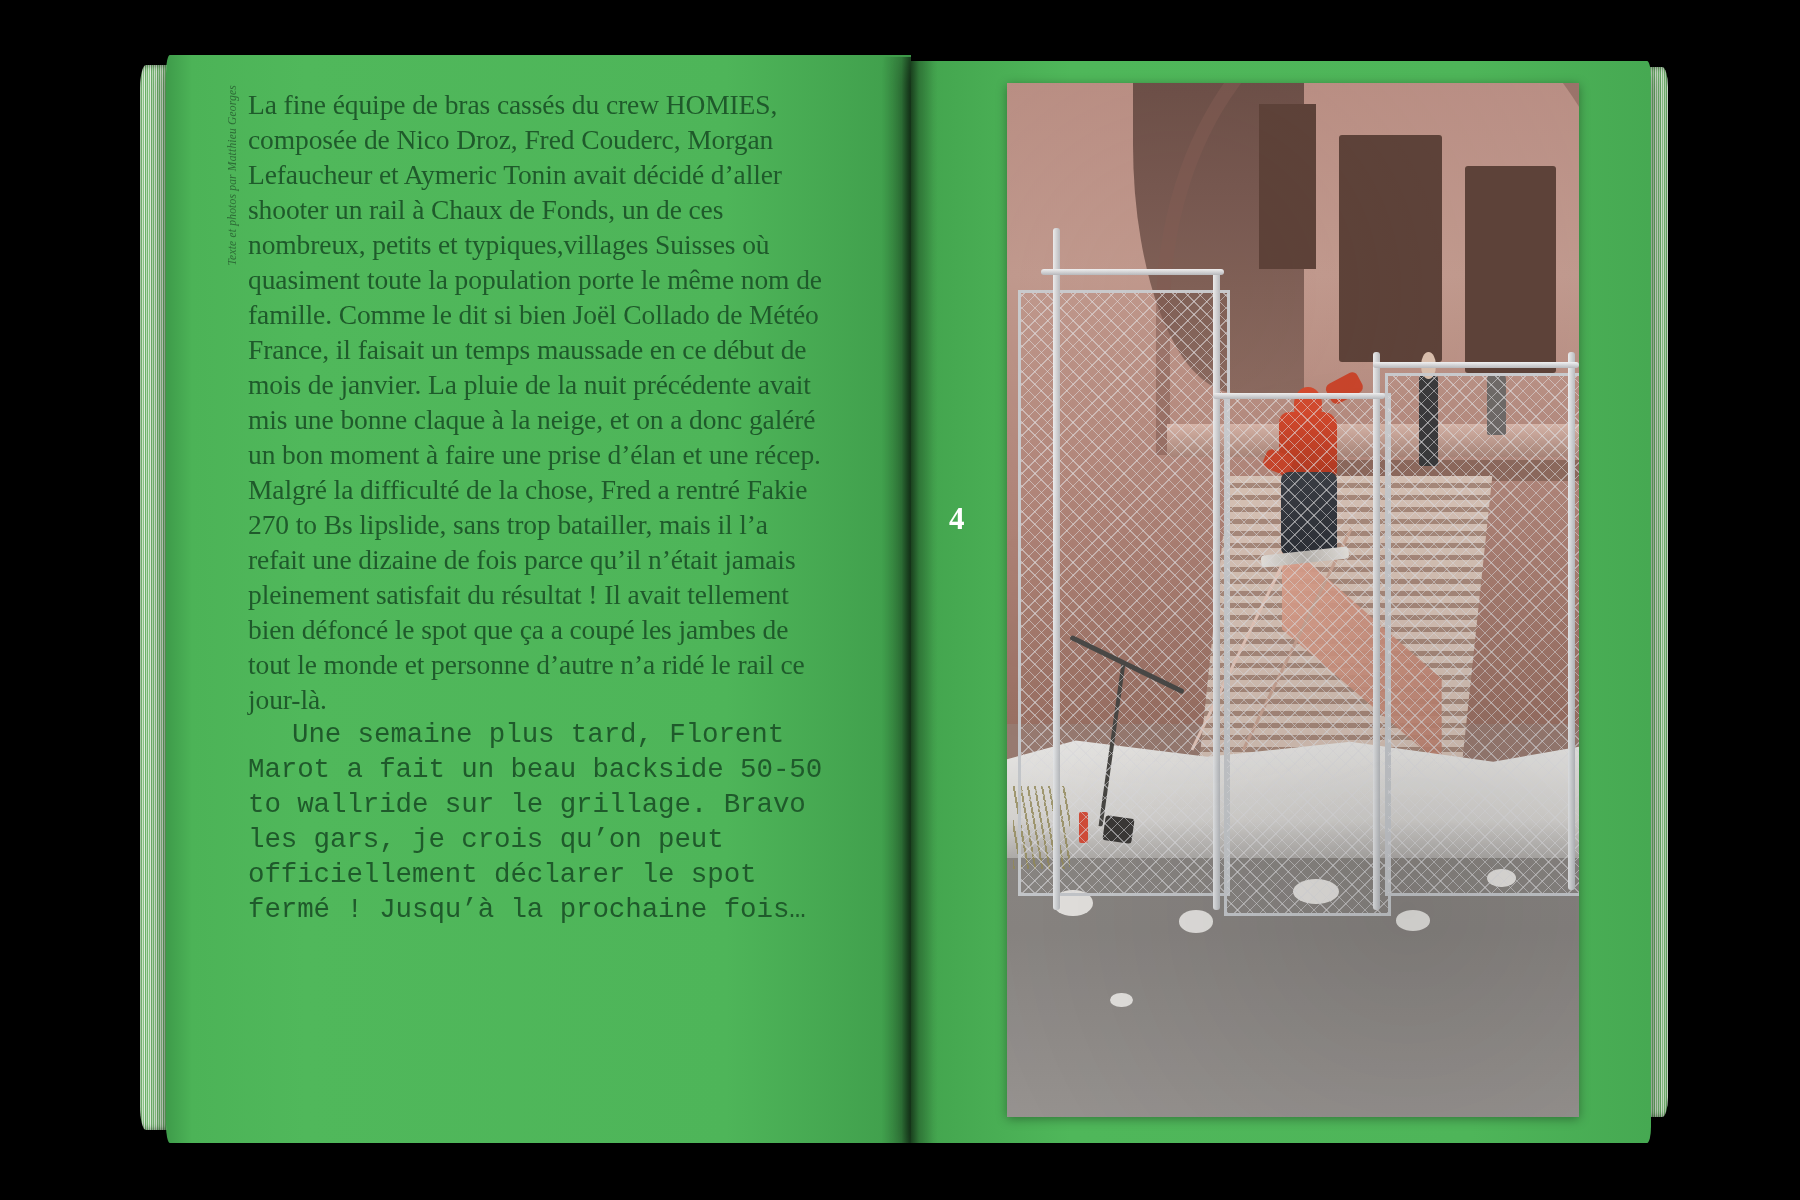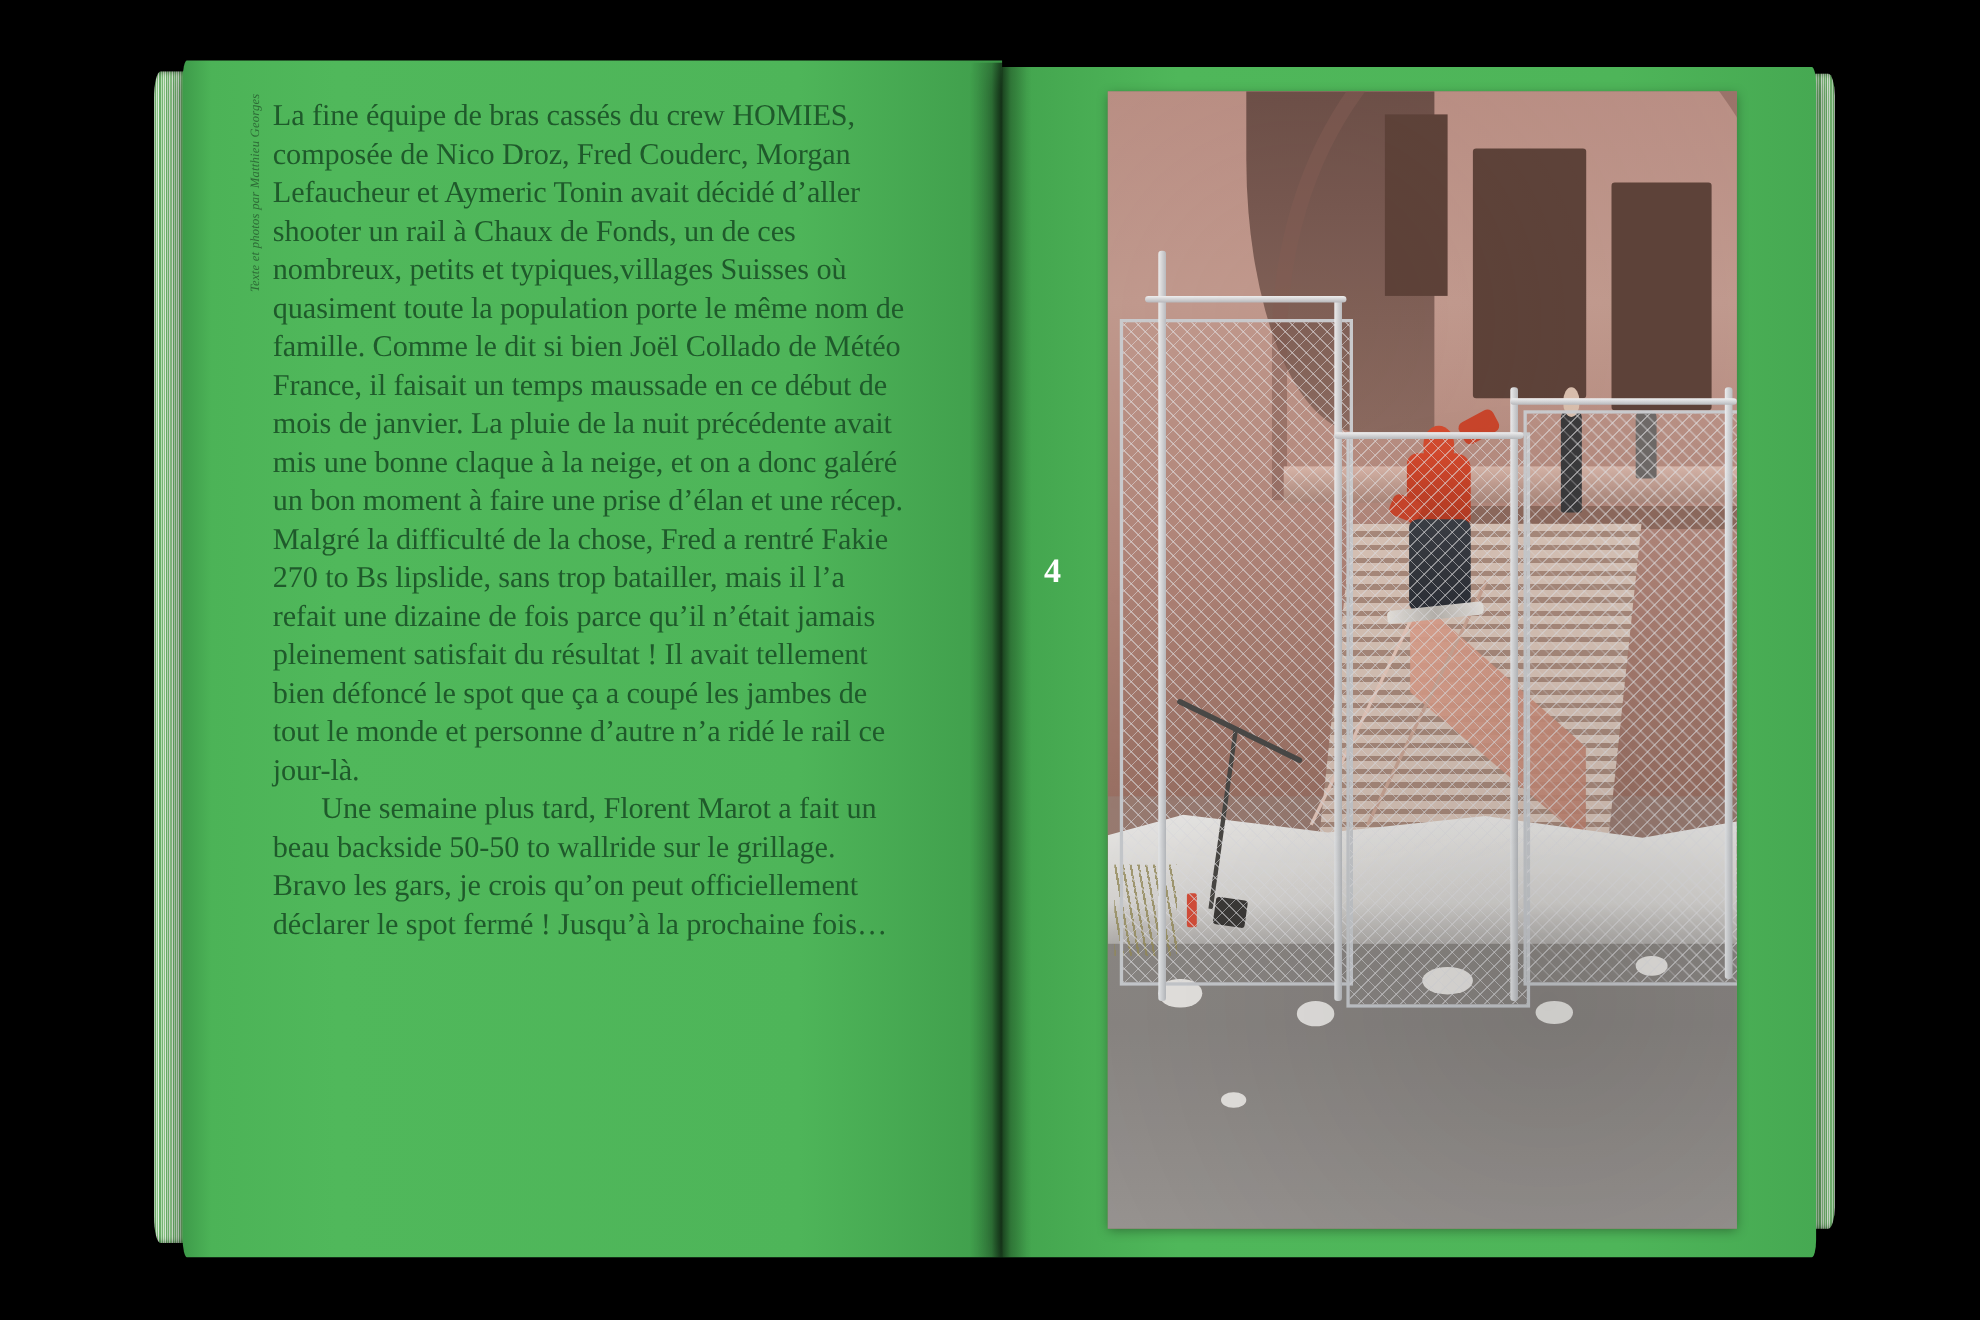--- a/index.html
+++ b/index.html
@@ -135,21 +135,21 @@
     top: 32px;
     width: 575px;
     font-family: "Liberation Serif", serif;
     font-size: 27.5px;
     line-height: 35px;
     color: #1f5a2b;
     text-align: left;
     letter-spacing: -0.1px;
   }
   .body-copy p { margin: 0; }
-  .body-copy p.indent { text-indent: 44px; }
+  .body-copy p.indent { text-indent: 44px; font-family: Liberation Mono, monospace; }
 
   .folio-left {
     position: absolute;
     left: 0;
     width: 745px;
     top: 900px;
     text-align: center;
     font-family: "Liberation Serif", serif;
     font-size: 33px;
     font-weight: bold;

